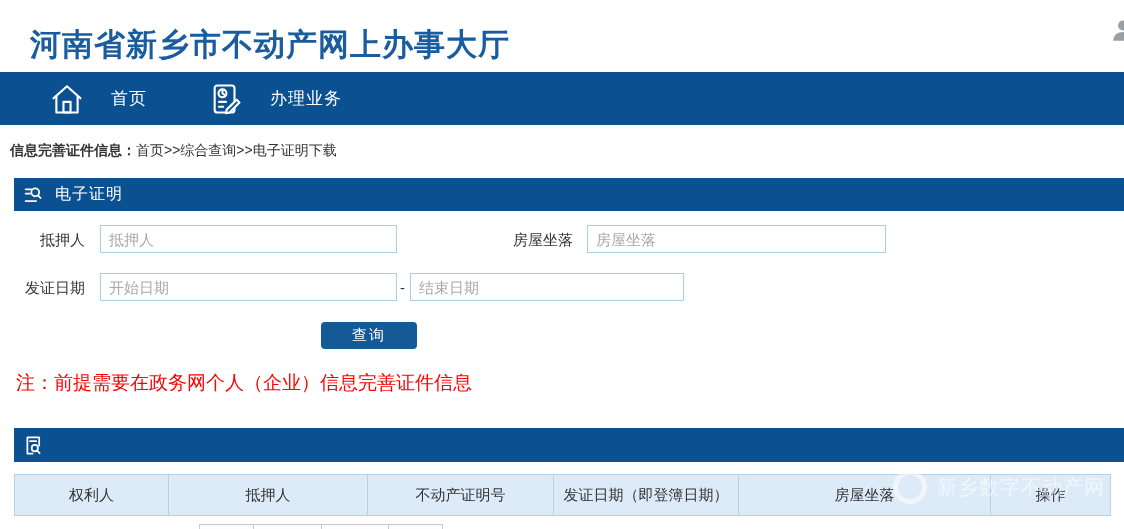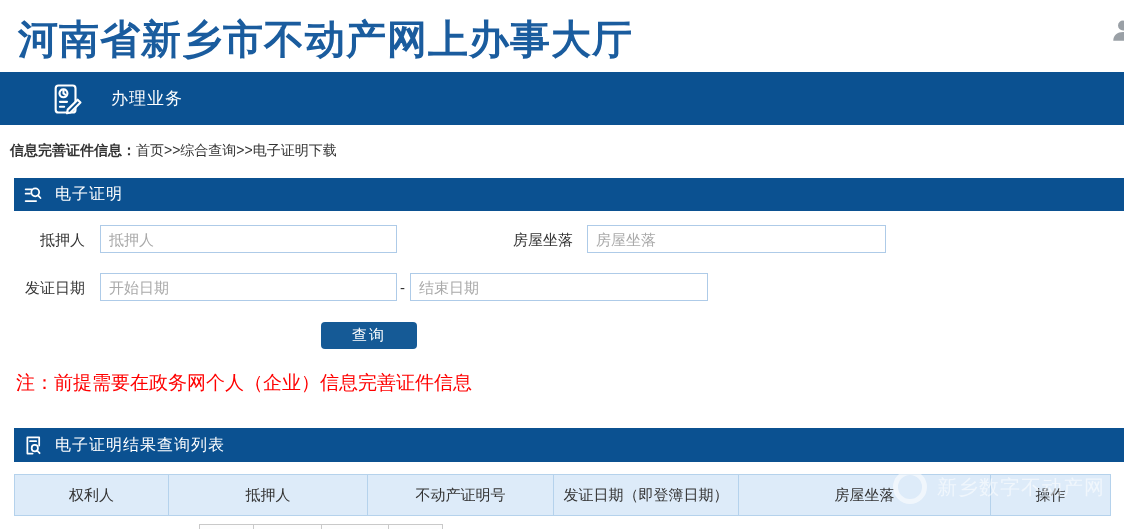--- a/index.html
+++ b/index.html
@@ -5,22 +5,22 @@
   * { box-sizing: border-box; }
   html,body { margin:0; padding:0; }
   body {
     width:1124px; height:529px; position:relative; overflow:hidden;
     background:#fff; font-family:"Liberation Sans","DejaVu Sans",sans-serif;
   }
 
   
   .site-header { position:absolute; top:0; left:0; width:1124px; height:72px; background:#fff; }
   .site-title {
-    position:absolute; left:14px; top:8px; margin:4px;
-    font-size:40px; font-weight:bold; color:#1a5c9e; letter-spacing:1px;
+    position:absolute; left:14px; top:8px; margin:16px;
+    font-size:31px; font-weight:bold; color:#1a5c9e; letter-spacing:1px;
     font-family:Liberation Mono, monospace;
   }
   .top-user { position:absolute; left:1110px; top:18px; width:26px; height:26px; }
 
   
   .nav-bar {
     position:absolute; top:72px; left:0; width:1124px; height:53px;
     background:#0b5191; display:flex; align-items:center; padding-left:50px;
   }
   .nav-item { display:flex; align-items:center; margin-right:62px; color:#fff; cursor:pointer; }
@@ -49,21 +49,21 @@
     font-family:"Liberation Sans","DejaVu Sans",sans-serif;
   }
   .f-input::placeholder { color:#a9a9a9; opacity:1; }
   #lbl-mortgagor { left:20px;  top:231px; width:65px; }
   #inp-mortgagor { left:100px; top:225px; width:297px; }
   #lbl-house     { left:495px; top:231px; width:78px; }
   #inp-house     { left:587px; top:225px; width:299px; }
   #lbl-date      { left:13px;  top:279px; width:72px; }
   #inp-date-start{ left:100px; top:273px; width:297px; }
   .date-sep      { position:absolute; left:400px; top:279px; font-size:15px; color:#333; }
-  #inp-date-end  { left:410px; top:273px; width:298px; }
+  #inp-date-end  { left:410px; top:273px; width:274px; }
 
   .query-btn {
     position:absolute; left:321px; top:322px; width:96px; height:27px;
     background:#155a96; color:#fff; border:none; border-radius:4px;
     font-size:15px; letter-spacing:2px; cursor:pointer;
     font-family:"Liberation Sans","DejaVu Sans",sans-serif;
   }
   .note { position:absolute; left:16px; top:370px; font-size:19px; color:#ff0000; }
 
   
@@ -109,20 +109,30 @@
   <h1 class="site-title">河南省新乡市不动产网上办事大厅</h1>
   <span class="top-user">
     <svg viewBox="0 0 24 24" width="26" height="26" fill="#9aa0a6">
       <circle cx="12" cy="7" r="4.6"></circle>
       <path d="M3 21c0-5 4-8 9-8s9 3 9 8z"></path>
     </svg>
   </span>
 </div>
 
 <div class="nav-bar">
+  <div class="nav-item">
+    <span class="nav-icon">
+      <svg viewBox="0 0 24 24" width="34" height="34" fill="none" stroke="#fff" stroke-width="1.5" stroke-linecap="round" stroke-linejoin="round">
+        <path d="M2.5 11.5 L12 3 L21.5 11.5"></path>
+        <path d="M4.5 10 V21.5 H19.5 V10"></path>
+        <rect x="9.5" y="14" width="5" height="7.5"></rect>
+      </svg>
+    </span>
+    <span class="nav-label">首页</span>
+  </div>
   <div class="nav-item">
     <span class="nav-icon">
       <svg viewBox="0 0 24 24" width="34" height="34" fill="none" stroke="#fff" stroke-width="1.5" stroke-linecap="round" stroke-linejoin="round">
         <rect x="4" y="2.5" width="14" height="19" rx="2"></rect>
         <circle cx="9.5" cy="8" r="2.8"></circle>
         <path d="M9.5 6.3 V8 L10.8 9"></path>
         <path d="M7 14 h5 M7 17.5 h3"></path>
         <path d="M12.5 19.5 L19.5 12.5 L21.5 14.5 L14.5 21.5 L12 22 Z" fill="#0b5191"></path>
       </svg>
     </span>
@@ -163,21 +173,20 @@
 
 <div class="section-bar" id="bar-result">
   <span class="sec-icon">
     <svg viewBox="0 0 24 24" width="21" height="21" fill="none" stroke="#fff" stroke-width="2" stroke-linecap="round" stroke-linejoin="round">
       <path d="M18.5 12 V2.8 H5 V21.2 H11"></path>
       <path d="M8 7 h7"></path>
       <circle cx="13.5" cy="15" r="3.6"></circle>
       <path d="M16 17.7 L19 20.8"></path>
     </svg>
   </span>
-  <span class="sec-title">电子证明结果查询列表</span>
 </div>
 
 <table class="result-table">
   <thead>
     <tr>
       <th>权利人</th>
       <th>抵押人</th>
       <th>不动产证明号</th>
       <th>发证日期（即登簿日期）</th>
       <th>房屋坐落</th>

